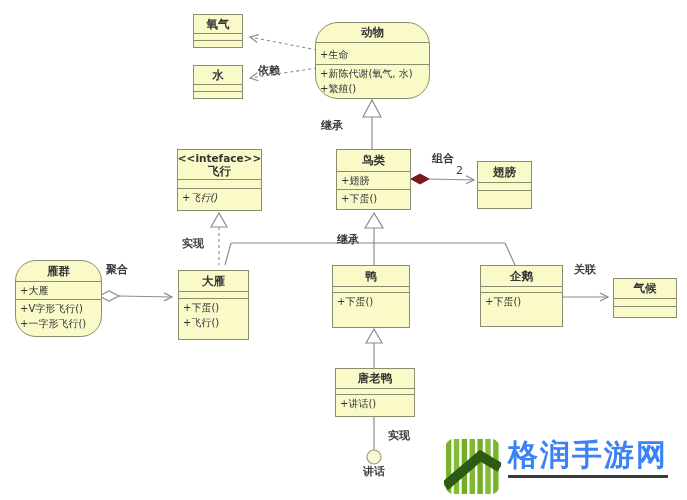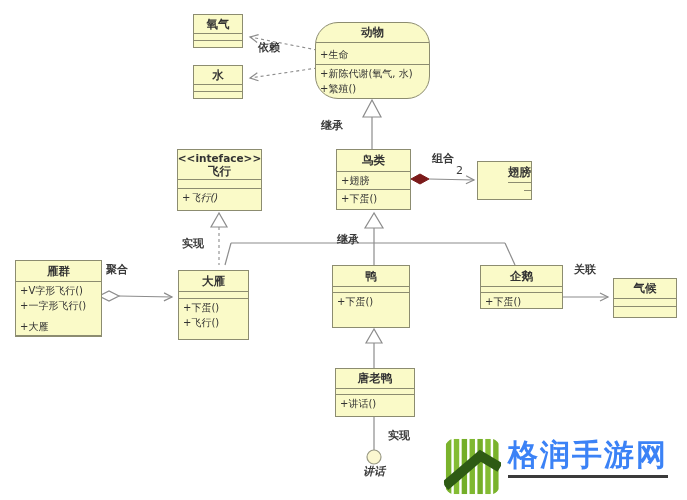--- a/index.html
+++ b/index.html
@@ -18,21 +18,21 @@
   .tri{fill:#ffffff;stroke:var(--line);stroke-width:1.2;}
   .dia-filled{fill:var(--composition-diamond);stroke:var(--composition-diamond);}
   .dia-open{fill:#ffffff;stroke:var(--line);stroke-width:1.2;}
   .lolli{fill:#FBF7D0;stroke:#9a9a85;stroke-width:1.2;}
   .uml{position:absolute;background:var(--box-fill);border:1px solid var(--box-border);box-sizing:border-box;display:flex;flex-direction:column;}
   .uml .t{font-weight:bold;font-size:11.5px;text-align:center;border-bottom:1px solid var(--box-border);display:flex;flex-direction:column;align-items:center;justify-content:center;line-height:13px;flex:0 0 auto;}
   .uml .s{border-bottom:1px solid var(--box-border);font-size:10px;padding:1px 3px 0 4px;box-sizing:border-box;line-height:15px;flex:0 0 auto;overflow:hidden;white-space:nowrap;}
   .uml .s.last{border-bottom:none;flex:1 1 auto;}
   .uml .italic{font-style:italic;}
   .lbl{position:absolute;font-size:11px;font-weight:bold;color:#3a3a3a;white-space:nowrap;line-height:12px;}
-  .lbl.it{font-style:italic;}
+  .lbl.it{}
   
   #wm{position:absolute;left:443px;top:437px;width:240px;height:60px;display:flex;align-items:stretch;}
   #wm-logo{flex:0 0 auto;width:59px;height:59px;}
   #wm-right{margin-left:6px;display:flex;flex-direction:column;justify-content:flex-start;}
   #wm-title{font-size:30px;font-weight:bold;color:#3b82f6;letter-spacing:2px;line-height:36px;white-space:nowrap;}
   #wm-urlrow{display:flex;align-items:center;margin-top:2px;}
   #wm-urlrow .bar{flex:1 1 auto;height:3px;background:#3b3b3b;}
   #wm-url{font-size:12px;font-weight:bold;color:#4a4a4a;padding:0 6px;white-space:nowrap;}
 </style>
 </head>
@@ -110,53 +110,53 @@
   </div>
 
   <div class="uml" style="left:336px;top:149px;width:75px;height:61px;">
     <div class="t" style="height:21px;">鸟类</div>
     <div class="s" style="height:18px;"><span>+翅膀</span></div>
     <div class="s last">
       <div>+下蛋()</div>
     </div>
   </div>
 
-  <div class="uml" style="left:477px;top:161px;width:55px;height:39px;align-items:flex-end;">
+  <div class="uml" style="left:477px;top:161px;width:55px;height:48px;">
     <div class="t" style="height:20px;">翅膀</div>
     <div class="s" style="height:8px;"></div>
     <div class="s last"></div>
   </div>
 
-  <div class="uml" style="left:15px;top:260px;width:87px;height:77px;">
+  <div class="uml" style="left:15px;top:260px;width:87px;height:77px;border-radius:21px;">
     <div class="t" style="height:20px;">雁群</div>
+    <div class="s" style="height:18px;"><span>+大雁</span></div>
     <div class="s last">
       <div>+V字形飞行()</div>
       <div>+一字形飞行()</div>
     </div>
-    <div class="s" style="height:18px;"><span>+大雁</span></div>
   </div>
 
   <div class="uml" style="left:178px;top:270px;width:71px;height:70px;">
     <div class="t" style="height:20px;">大雁</div>
     <div class="s" style="height:7px;"></div>
     <div class="s last">
       <div>+下蛋()</div>
       <div>+飞行()</div>
     </div>
   </div>
 
   <div class="uml" style="left:332px;top:265px;width:78px;height:63px;">
     <div class="t" style="height:20px;">鸭</div>
     <div class="s" style="height:6px;"></div>
     <div class="s last">
       <div>+下蛋()</div>
     </div>
   </div>
 
-  <div class="uml" style="left:480px;top:265px;width:83px;height:44px;">
+  <div class="uml" style="left:480px;top:265px;width:83px;height:62px;">
     <div class="t" style="height:20px;">企鹅</div>
     <div class="s" style="height:6px;"></div>
     <div class="s last">
       <div>+下蛋()</div>
     </div>
   </div>
 
   <div class="uml" style="left:335px;top:368px;width:80px;height:49px;">
     <div class="t" style="height:19px;">唐老鸭</div>
     <div class="s" style="height:6px;"></div>
@@ -164,21 +164,21 @@
       <div>+讲话()</div>
     </div>
   </div>
 
   <div class="uml" style="left:613px;top:278px;width:64px;height:40px;">
     <div class="t" style="height:19px;">气候</div>
     <div class="s" style="height:8px;"></div>
     <div class="s last"></div>
   </div>
 
-  <span class="lbl" style="left:258px;top:42px;">依赖</span>
+  <span class="lbl" style="left:258px;top:65px;">依赖</span>
   <span class="lbl" style="left:321px;top:120px;">继承</span>
   <span class="lbl" style="left:432px;top:153px;">组合</span>
   <span class="lbl" style="left:456px;top:165px;font-weight:normal;">2</span>
   <span class="lbl" style="left:182px;top:238px;">实现</span>
   <span class="lbl" style="left:337px;top:234px;">继承</span>
   <span class="lbl" style="left:106px;top:264px;">聚合</span>
   <span class="lbl" style="left:574px;top:264px;">关联</span>
   <span class="lbl" style="left:388px;top:430px;">实现</span>
   <span class="lbl it" style="left:363px;top:466px;">讲话</span>
 

